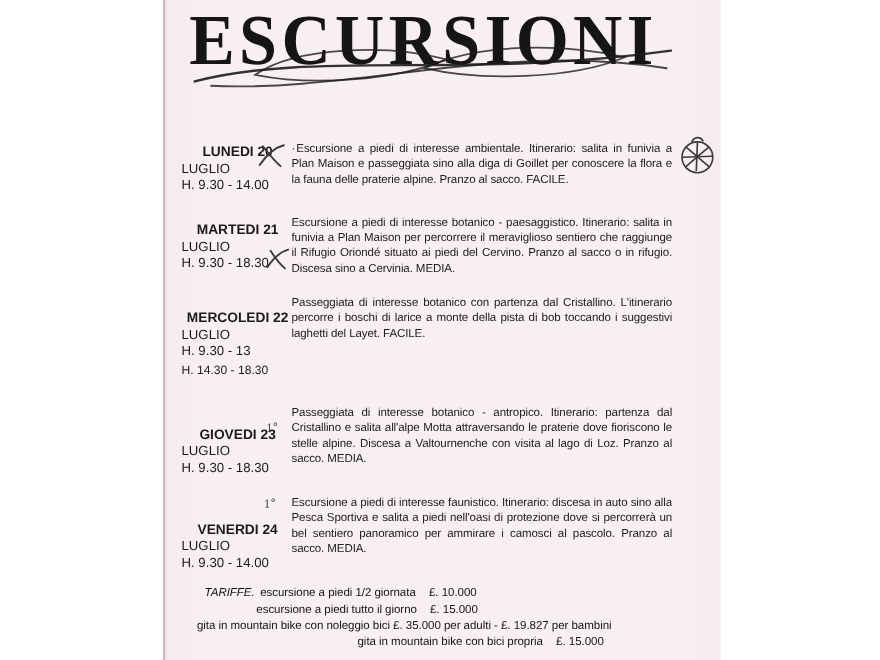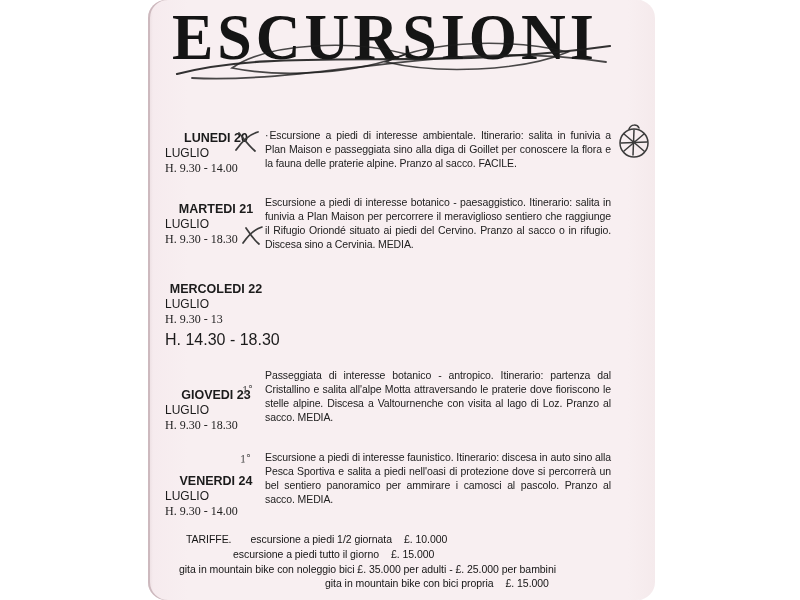--- a/index.html
+++ b/index.html
@@ -6,56 +6,55 @@
   body {
     width:800px; height:600px; position:relative; overflow:hidden;
     background:#ffffff;
     font-family:"Liberation Sans", sans-serif;
     color:#222;
   }
   .paper {
     position:absolute; left:148px; top:0; width:507px; height:600px;
     background:linear-gradient(90deg, #e9dbde 0px, #f6ebee 5px, #f8eff1 40px, #f8eff1 480px, #f5eaec 507px);
     box-shadow:inset 2px 0 0 #cdb9be;
-    border-radius:18px;
   }
   .title {
     position:absolute; left:24px; top:4px; margin:0;
     font-family:"Liberation Serif", "DejaVu Serif", serif;
     font-weight:bold; font-size:62px; line-height:66px;
     letter-spacing:4px; color:#151515; transform:scaleY(1.05);
     white-space:nowrap;
   }
   .swash { position:absolute; left:26px; top:38px; }
   .subtitle {
     position:absolute; left:30px; top:79px;
     font-size:26px; letter-spacing:0.6px; color:#1b1b1b;
     border-bottom:3px solid #1a1a1a; padding:0 6px 5px 2px;
     white-space:nowrap;
   }
   .dayblock { position:absolute; left:17px; width:102px; color:#1b1b1b; }
   .dayblock .day   { font-weight:bold; font-size:12.5px; line-height:15px; white-space:nowrap;text-align:center; }
   .dayblock .month { font-size:12px; line-height:15px; }
-  .dayblock .time  { font-size:12px; line-height:15px; white-space:nowrap;font-family:Liberation Serif, serif; }
+  .dayblock .time  { font-size:12px; line-height:15px; white-space:nowrap; }
   .time-extra {
-    position:absolute; left:17px; font-size:16px; color:#1b1b1b; white-space:nowrap;
+    position:absolute; left:17px; font-size:11px; color:#1b1b1b; white-space:nowrap;
   }
   .desc {
     position:absolute; left:117px; width:346px;
     font-size:10.5px; line-height:14px; text-align:justify; color:#212121;
     letter-spacing:-0.1px;
   }
   .desc p { margin:0; }
   .diff { }
   .lead { margin-right:1px; }
   .tariff-row {
     position:absolute; font-size:10.5px; color:#141414; white-space:nowrap;
     letter-spacing:-0.05px;
   }
-  .tariff-heading { margin-right:19px; }
+  .tariff-heading { font-style:italic; margin-right:5px; }
   .tariff-price { margin-left:12px;text-align:right; }
   .doodle { position:absolute; }
   .note {
     position:absolute; font-family:"DejaVu Serif", serif; font-style:italic;
     font-size:10px; color:#4a4a4a; transform:rotate(-10deg); white-space:nowrap;
   }
 </style>
 </head>
 <body>
 
@@ -107,20 +106,24 @@
     <p><span>Escursione a piedi di interesse botanico - paesaggistico. Itinerario: salita in funivia a Plan Maison per percorrere il meraviglioso sentiero che raggiunge il Rifugio Oriondé situato ai piedi del Cervino. Pranzo al sacco o in rifugio. Discesa sino a Cervinia.</span>
       <span class="diff">MEDIA.</span></p>
   </div>
 
   <div class="dayblock" style="top:282px">
     <div class="day">MERCOLEDI 22</div>
     <div class="month">LUGLIO</div>
     <div class="time">H. 9.30 - 13</div>
   </div>
   <div class="time-extra" style="top:331px">H. 14.30 - 18.30</div>
+  <div class="desc" style="top:268px">
+    <p><span>Passeggiata di interesse botanico con partenza dal Cristallino. L'itinerario percorre i boschi di larice a monte della pista di bob toccando i suggestivi laghetti del Layet.</span>
+      <span class="diff">FACILE.</span></p>
+  </div>
 
   <div class="dayblock" style="top:388px">
     <div class="day">GIOVEDI 23</div>
     <div class="month">LUGLIO</div>
     <div class="time">H. 9.30 - 18.30</div>
   </div>
   <div class="note" style="left:94px; top:384px">1°</div>
   <div class="desc" style="top:368px">
     <p><span>Passeggiata di interesse botanico - antropico. Itinerario: partenza dal Cristallino e salita all'alpe Motta attraversando le praterie dove fioriscono le stelle alpine. Discesa a Valtournenche con visita al lago di Loz. Pranzo al sacco.</span>
       <span class="diff">MEDIA.</span></p>
@@ -137,19 +140,19 @@
       <span class="diff">MEDIA.</span></p>
   </div>
 
   <div class="tariff-row" style="left:38px; top:533px">
     <span class="tariff-heading">TARIFFE.</span><span>escursione a piedi 1/2 giornata</span><span class="tariff-price">£. 10.000</span>
   </div>
   <div class="tariff-row" style="left:85px; top:548px">
     <span>escursione a piedi tutto il giorno</span><span class="tariff-price">£. 15.000</span>
   </div>
   <div class="tariff-row" style="left:31px; top:563px">
-    <span>gita in mountain bike con noleggio bici £. 35.000 per adulti - £. 25.000 per bambini</span>
+    <span>gita in mountain bike con noleggio bici £. 35.000 per adulti - £. 19.827 per bambini</span>
   </div>
   <div class="tariff-row" style="left:177px; top:577px">
     <span>gita in mountain bike con bici propria</span><span class="tariff-price">£. 15.000</span>
   </div>
 
 </div>
 
 </body></html>

